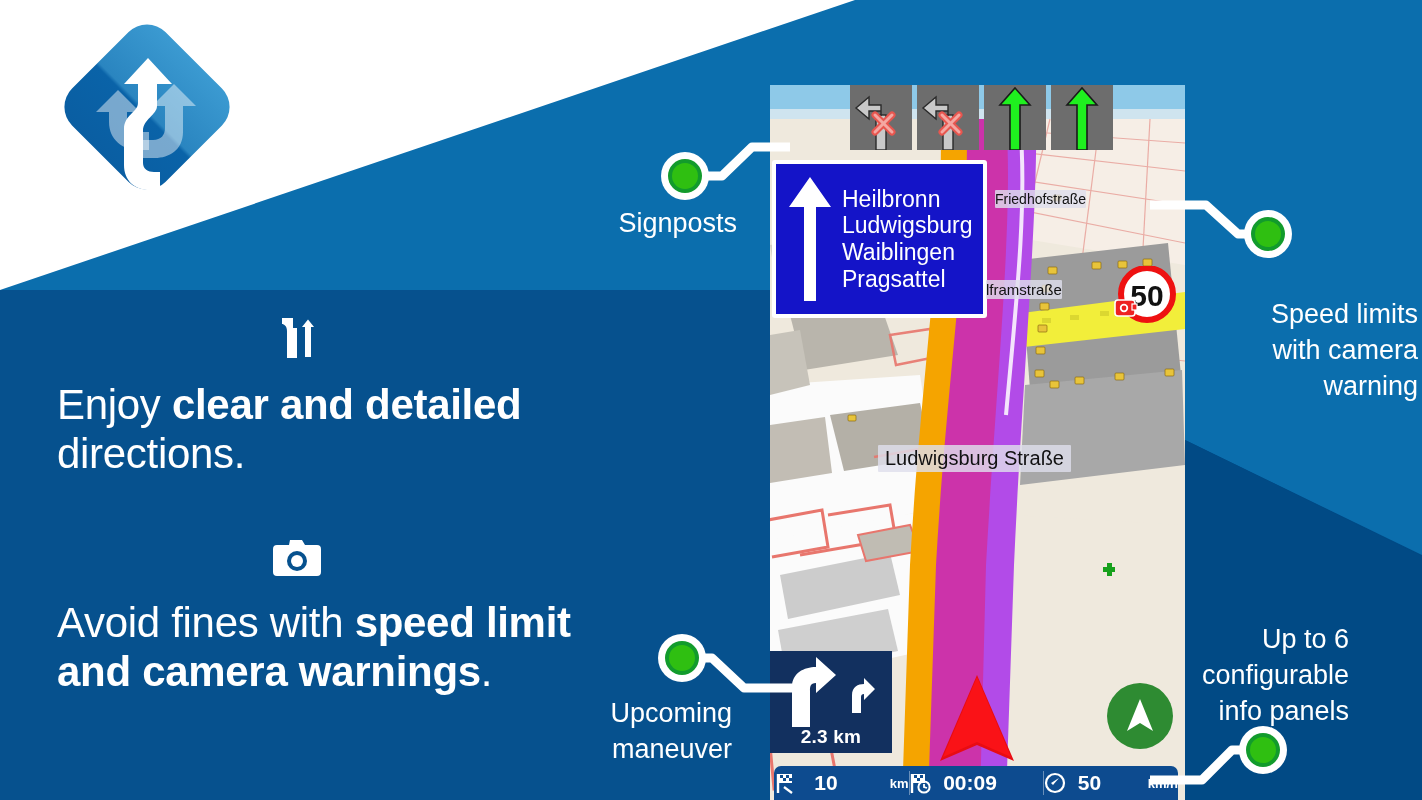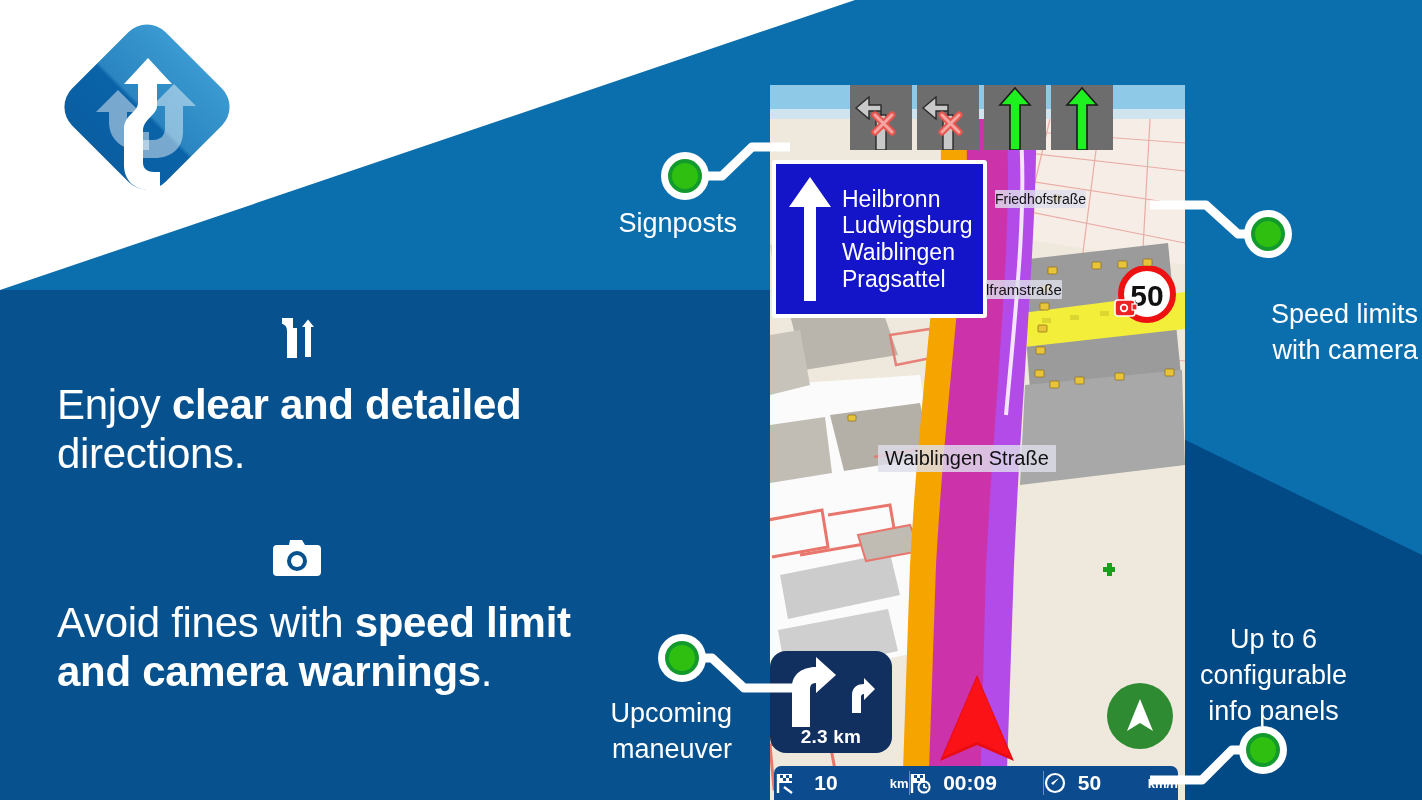--- a/index.html
+++ b/index.html
@@ -28,21 +28,21 @@
   #feature-lanes { left:57px; top:314px; width:620px; }
   #feature-lanes .ficon { margin-left:218px; }
   #feature-camera { left:57px; top:536px; width:640px; }
   #feature-camera .ficon { margin-left:216px; }
 
   
   .callout { position:absolute; color:#fff; font-size:27px; line-height:1.33; }
   #callout-signposts { left:437px; top:206px; width:300px; text-align:right; }
   #callout-speed { left:1218px; top:276px; width:200px; text-align:right;margin-top:21px; }
   #callout-maneuver { left:532px; top:696px; width:200px; text-align:right; }
-  #callout-panels { left:1154px; top:622px; width:195px; text-align:center;margin-left:22px; }
+  #callout-panels { left:1154px; top:622px; width:195px; text-align:right; }
 
   
   #connectors { position:absolute; inset:0; width:1422px; height:800px; pointer-events:none; }
 
   
   #phone {
     position:absolute; left:770px; top:85px; width:415px; height:715px;
     overflow:hidden; background:#c2410c;
   }
   #map { position:absolute; inset:0; }
@@ -78,21 +78,21 @@
     color:#111; font-size:15px; padding:1px 0; white-space:nowrap;
     border-radius:1px;
   }
   #lbl-friedhof { left:225px; top:105px; font-size:14px; }
   #lbl-wlfram  { left:216px; top:195px; font-size:15px;text-align:center; }
   #lbl-heilbronner { left:108px; top:360px; font-size:20px; padding:2px 7px; }
 
   
   #maneuver {
     position:absolute; left:0px; top:566px; width:122px; height:102px;
-    background:#12305f; border-radius:16px; color:#fff;
+    background:#12305f; border-radius:0; color:#fff;
   }
   #maneuver .mdist {
     position:absolute; left:0; right:0; bottom:5px; text-align:center;
     font-size:19px; font-weight:700; letter-spacing:0.2px;
   }
 
   
   #compass {
     position:absolute; left:337px; top:598px; width:66px; height:66px;
     border-radius:50%; background:#2e8b32;
@@ -178,20 +178,21 @@
     <b>and camera warnings</b><span>.</span>
   </div>
 </div>
 
 <div class="callout" id="callout-signposts">
   <div>Signposts</div>
 </div>
 <div class="callout" id="callout-speed">
   <div>Speed limits</div>
   <div>with camera</div>
+  <div>warning</div>
 </div>
 <div class="callout" id="callout-maneuver">
   <div>Upcoming</div>
   <div>maneuver</div>
 </div>
 <div class="callout" id="callout-panels">
   <div>Up to 6</div>
   <div>configurable</div>
   <div>info panels</div>
 </div>
@@ -361,21 +362,21 @@
         <rect x="2" y="34" width="20" height="16" rx="3" fill="#ee2222" stroke="#ffffff" stroke-width="1.6"></rect>
         <circle cx="11" cy="42" r="4.2" fill="#ffffff"></circle>
         <circle cx="11" cy="42" r="2.4" fill="#ee2222"></circle>
         <rect x="19" y="38" width="5" height="6" fill="#ee2222" stroke="#ffffff" stroke-width="1.2"></rect>
       </g>
     </svg>
   </div>
 
   <div class="street-label" id="lbl-friedhof">Friedhofstraße</div>
   <div class="street-label" id="lbl-wlfram">lframstraße</div>
-  <div class="street-label" id="lbl-heilbronner">Waiblingen Straße</div>
+  <div class="street-label" id="lbl-heilbronner">Ludwigsburg Straße</div>
 
   <div id="maneuver">
     <svg width="122" height="80" viewBox="0 0 122 80">
       <path d="M22,76 L22,36 C22,22 34,16 46,16 L46,6 L66,24 L46,42 L46,32
                C40,32 40,36 40,40 L40,76 Z" fill="#ffffff"></path>
       <path d="M82,62 L82,44 C82,36 88,33 94,33 L94,27 L105,38 L94,49 L94,43
                C92,43 91,44 91,46 L91,62 Z" fill="#ffffff"></path>
     </svg>
     <div class="mdist">2.3 km</div>
   </div>

